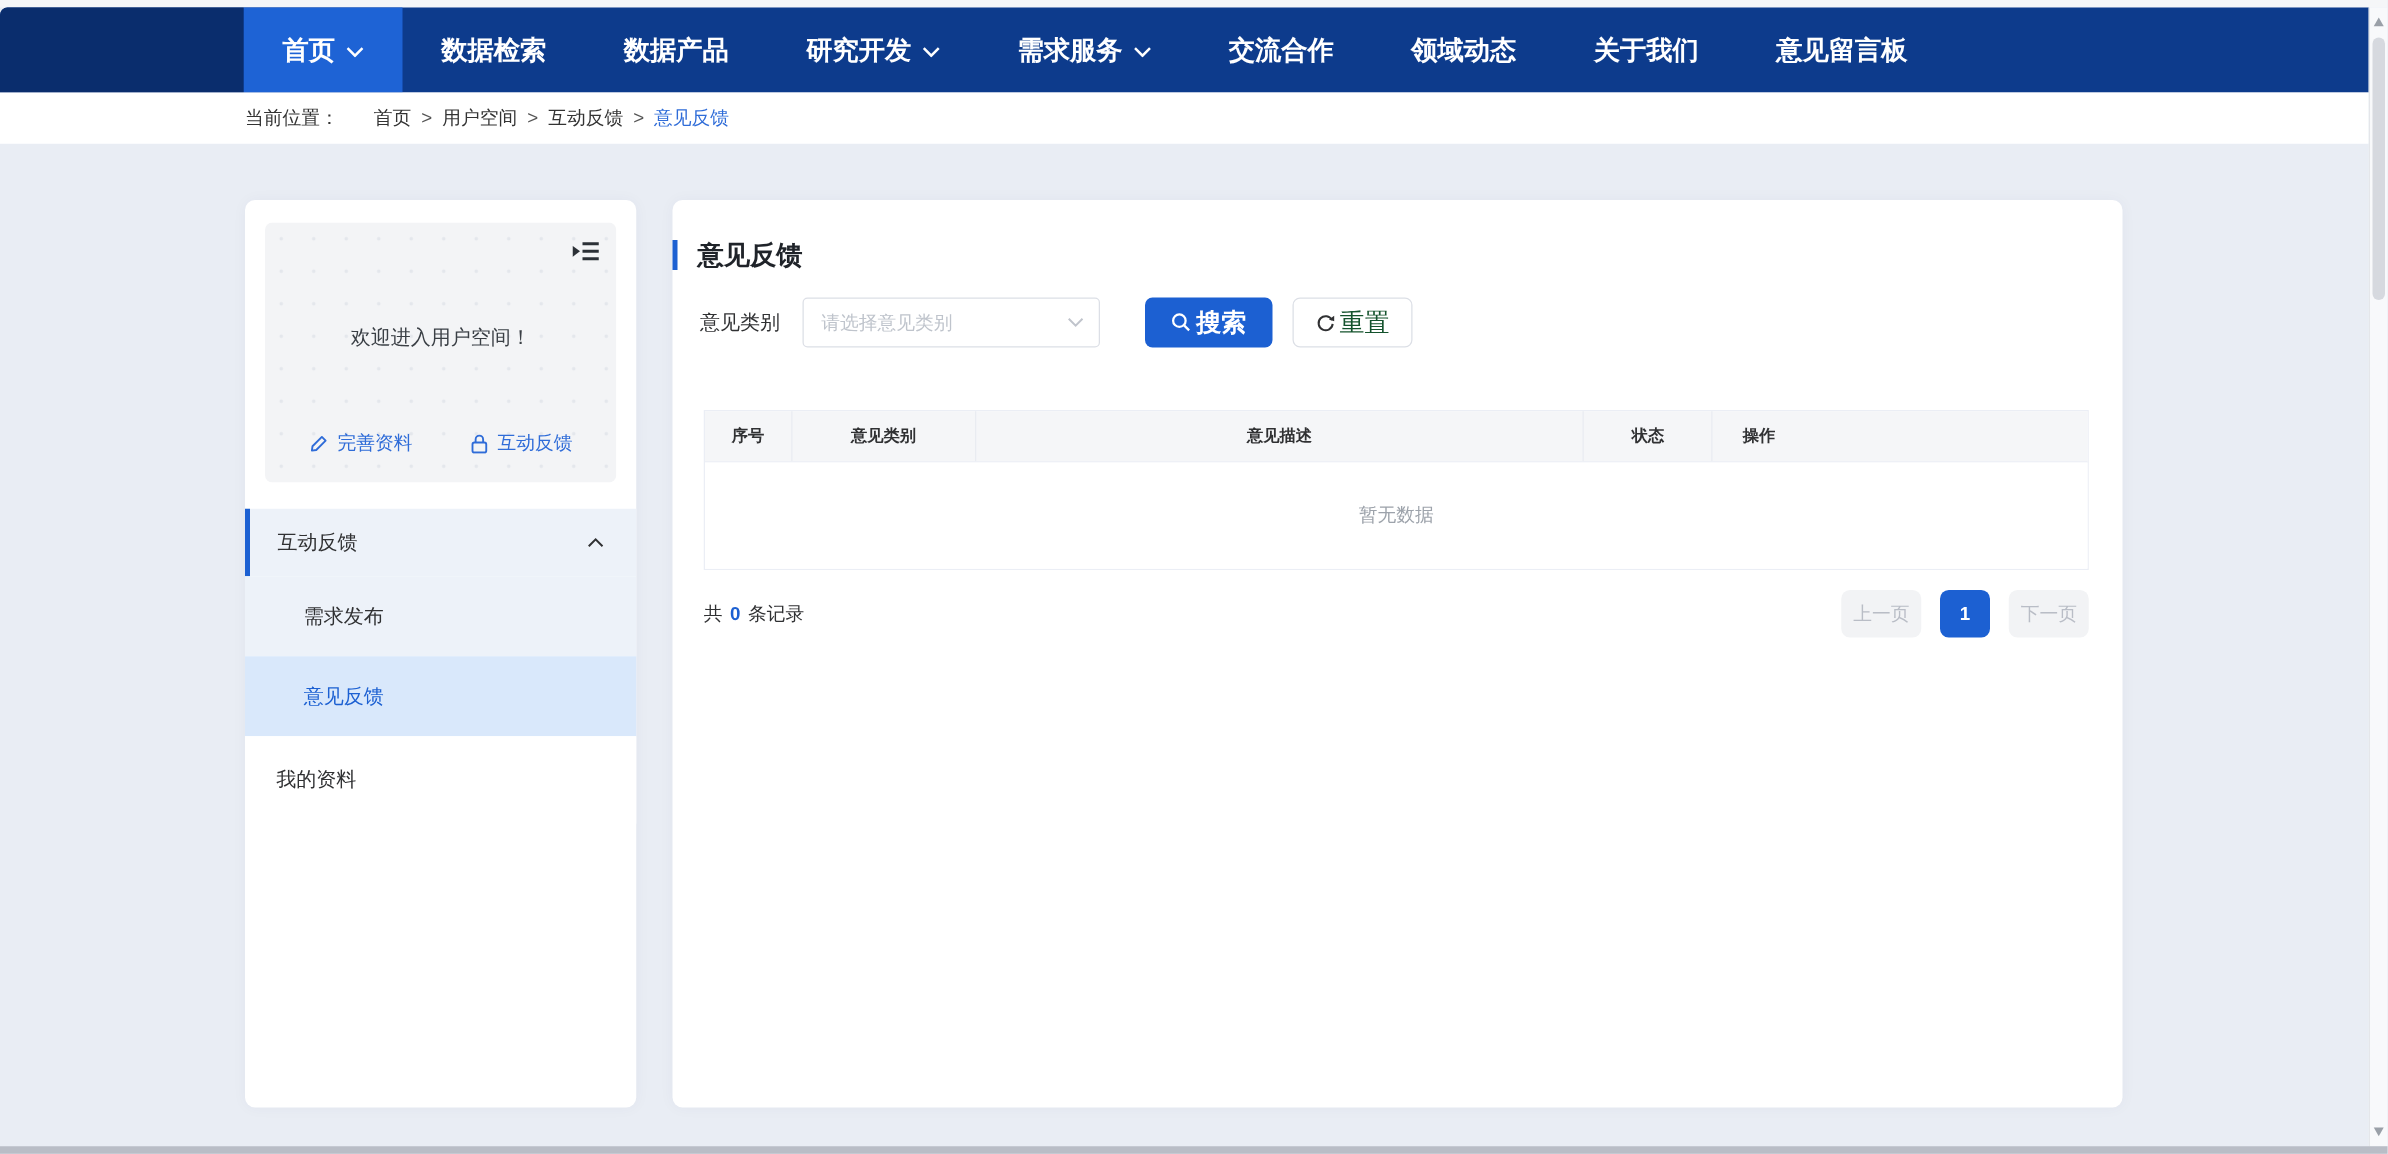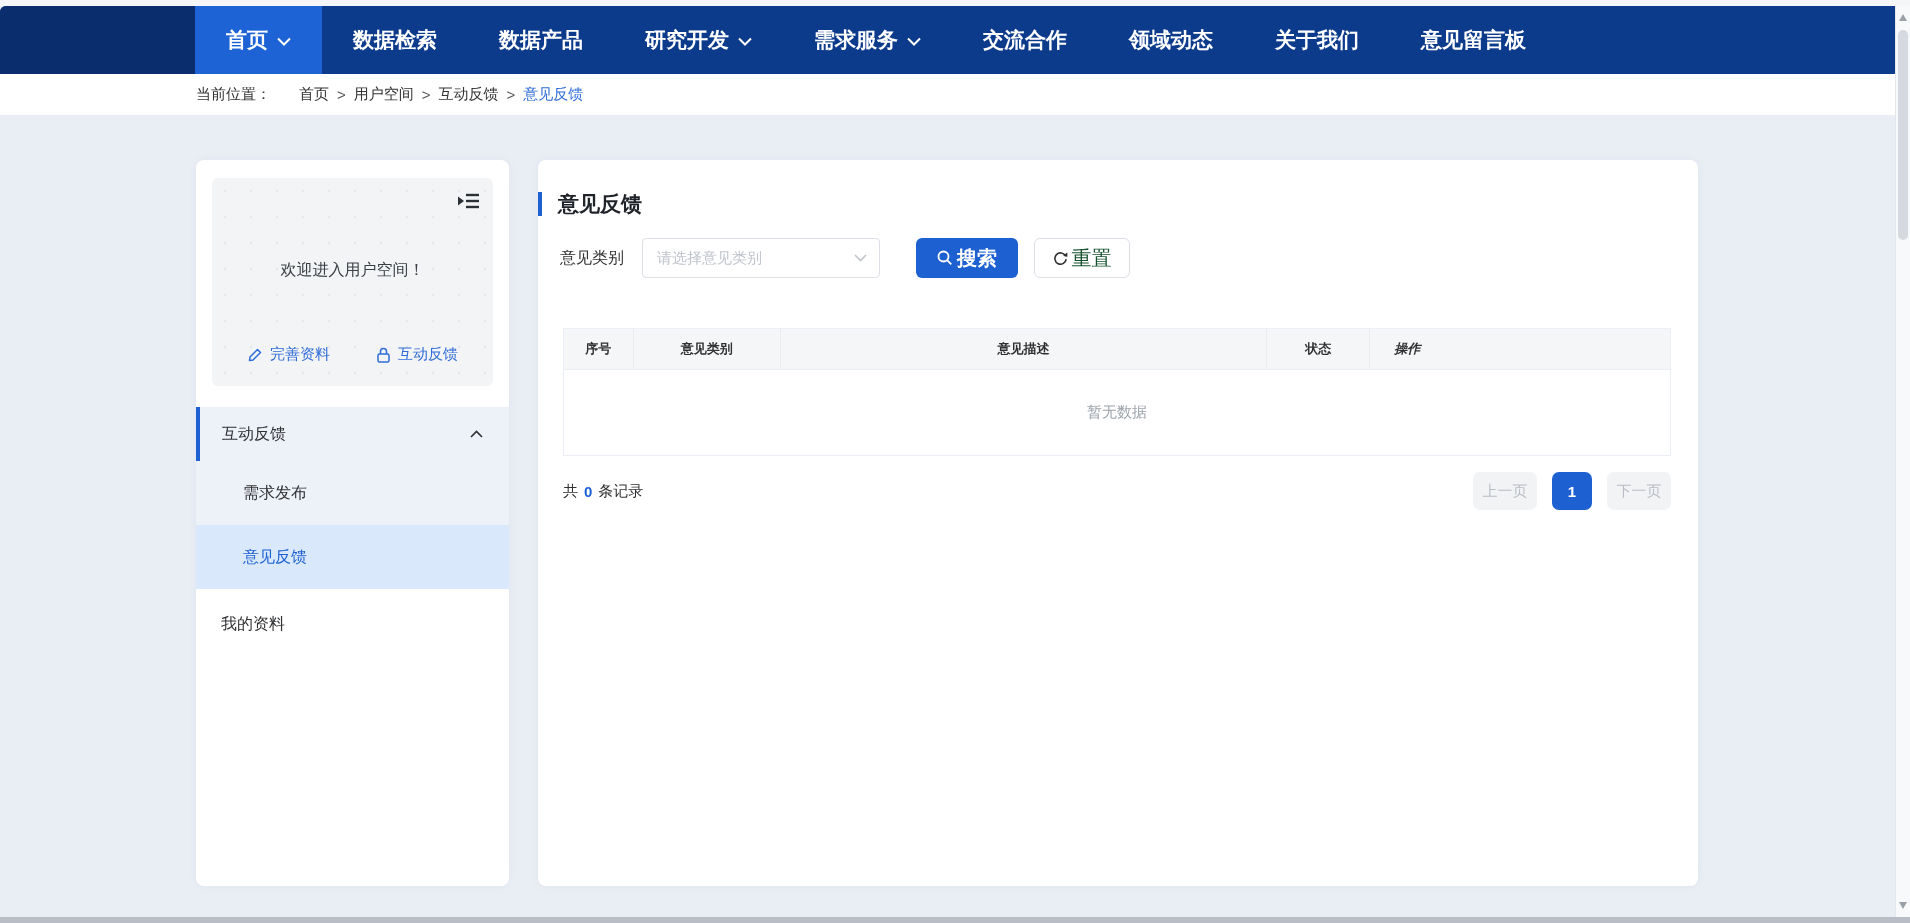--- a/index.html
+++ b/index.html
@@ -63,21 +63,21 @@
   .select{width:238px;height:40px;box-sizing:border-box;border:1px solid #dcdfe6;border-radius:4px;background:#fff;display:flex;align-items:center;justify-content:space-between;padding:0 12px 0 14px;cursor:pointer;}
   .select-placeholder{color:#bfc4cc;font-size:15px;}
   .btn{height:40px;border-radius:6px;display:flex;align-items:center;justify-content:center;gap:4px;font-size:20px;cursor:pointer;box-sizing:border-box;}
   .btn-search{margin-left:36px;width:102px;background:#1c60d2;color:#ffffff;font-weight:bold;}
   .btn-reset{margin-left:16px;width:96px;background:#ffffff;border:1px solid #dcdfe6;color:#14532d;}
 
   .table{position:absolute;top:168px;left:25px;width:1108px;border:1px solid #ebeef5;box-sizing:border-box;}
   .thead{display:flex;height:40px;background:#f5f6f8;border-bottom:1px solid #ebeef5;}
   .th{display:flex;align-items:center;justify-content:center;font-size:13px;font-weight:bold;color:#303133;border-right:1px solid #e9ecf1;box-sizing:border-box;}
   .th:last-child{border-right:none;}
-  .c0{width:6.3%;}.c1{width:13.3%;}.c2{width:44.0%;}.c3{width:20.4%;}.c4{width:9.3%;}.c5{width:6.7%;font-style:italic;}
+  .c0{width:6.3%;}.c1{width:13.3%;}.c2{width:44.0%;}.c3{width:20.4%;}.c4{width:9.3%;}.c5{width:6.7%;}
   .tbody-empty{height:85px;background:#fff;display:flex;align-items:center;justify-content:center;font-size:15px;color:#9da3ab;}
 
   .footer-row{position:absolute;top:312px;left:25px;width:1108px;display:flex;align-items:center;justify-content:space-between;}
   .summary{font-size:15px;color:#303133;display:flex;align-items:center;}
   .summary .count{color:#1c60d2;font-weight:bold;margin:0 6px;}
   .pagination{display:flex;align-items:center;gap:15px;}
   .page-btn{height:38px;min-width:64px;padding:0 8px;background:#f2f3f5;color:#b9bdc6;border-radius:7px;display:flex;align-items:center;justify-content:center;font-size:15px;cursor:pointer;box-sizing:border-box;}
   .page-btn.current{min-width:40px;background:#1c60d2;color:#ffffff;font-weight:bold;}
 </style>
 </head>

